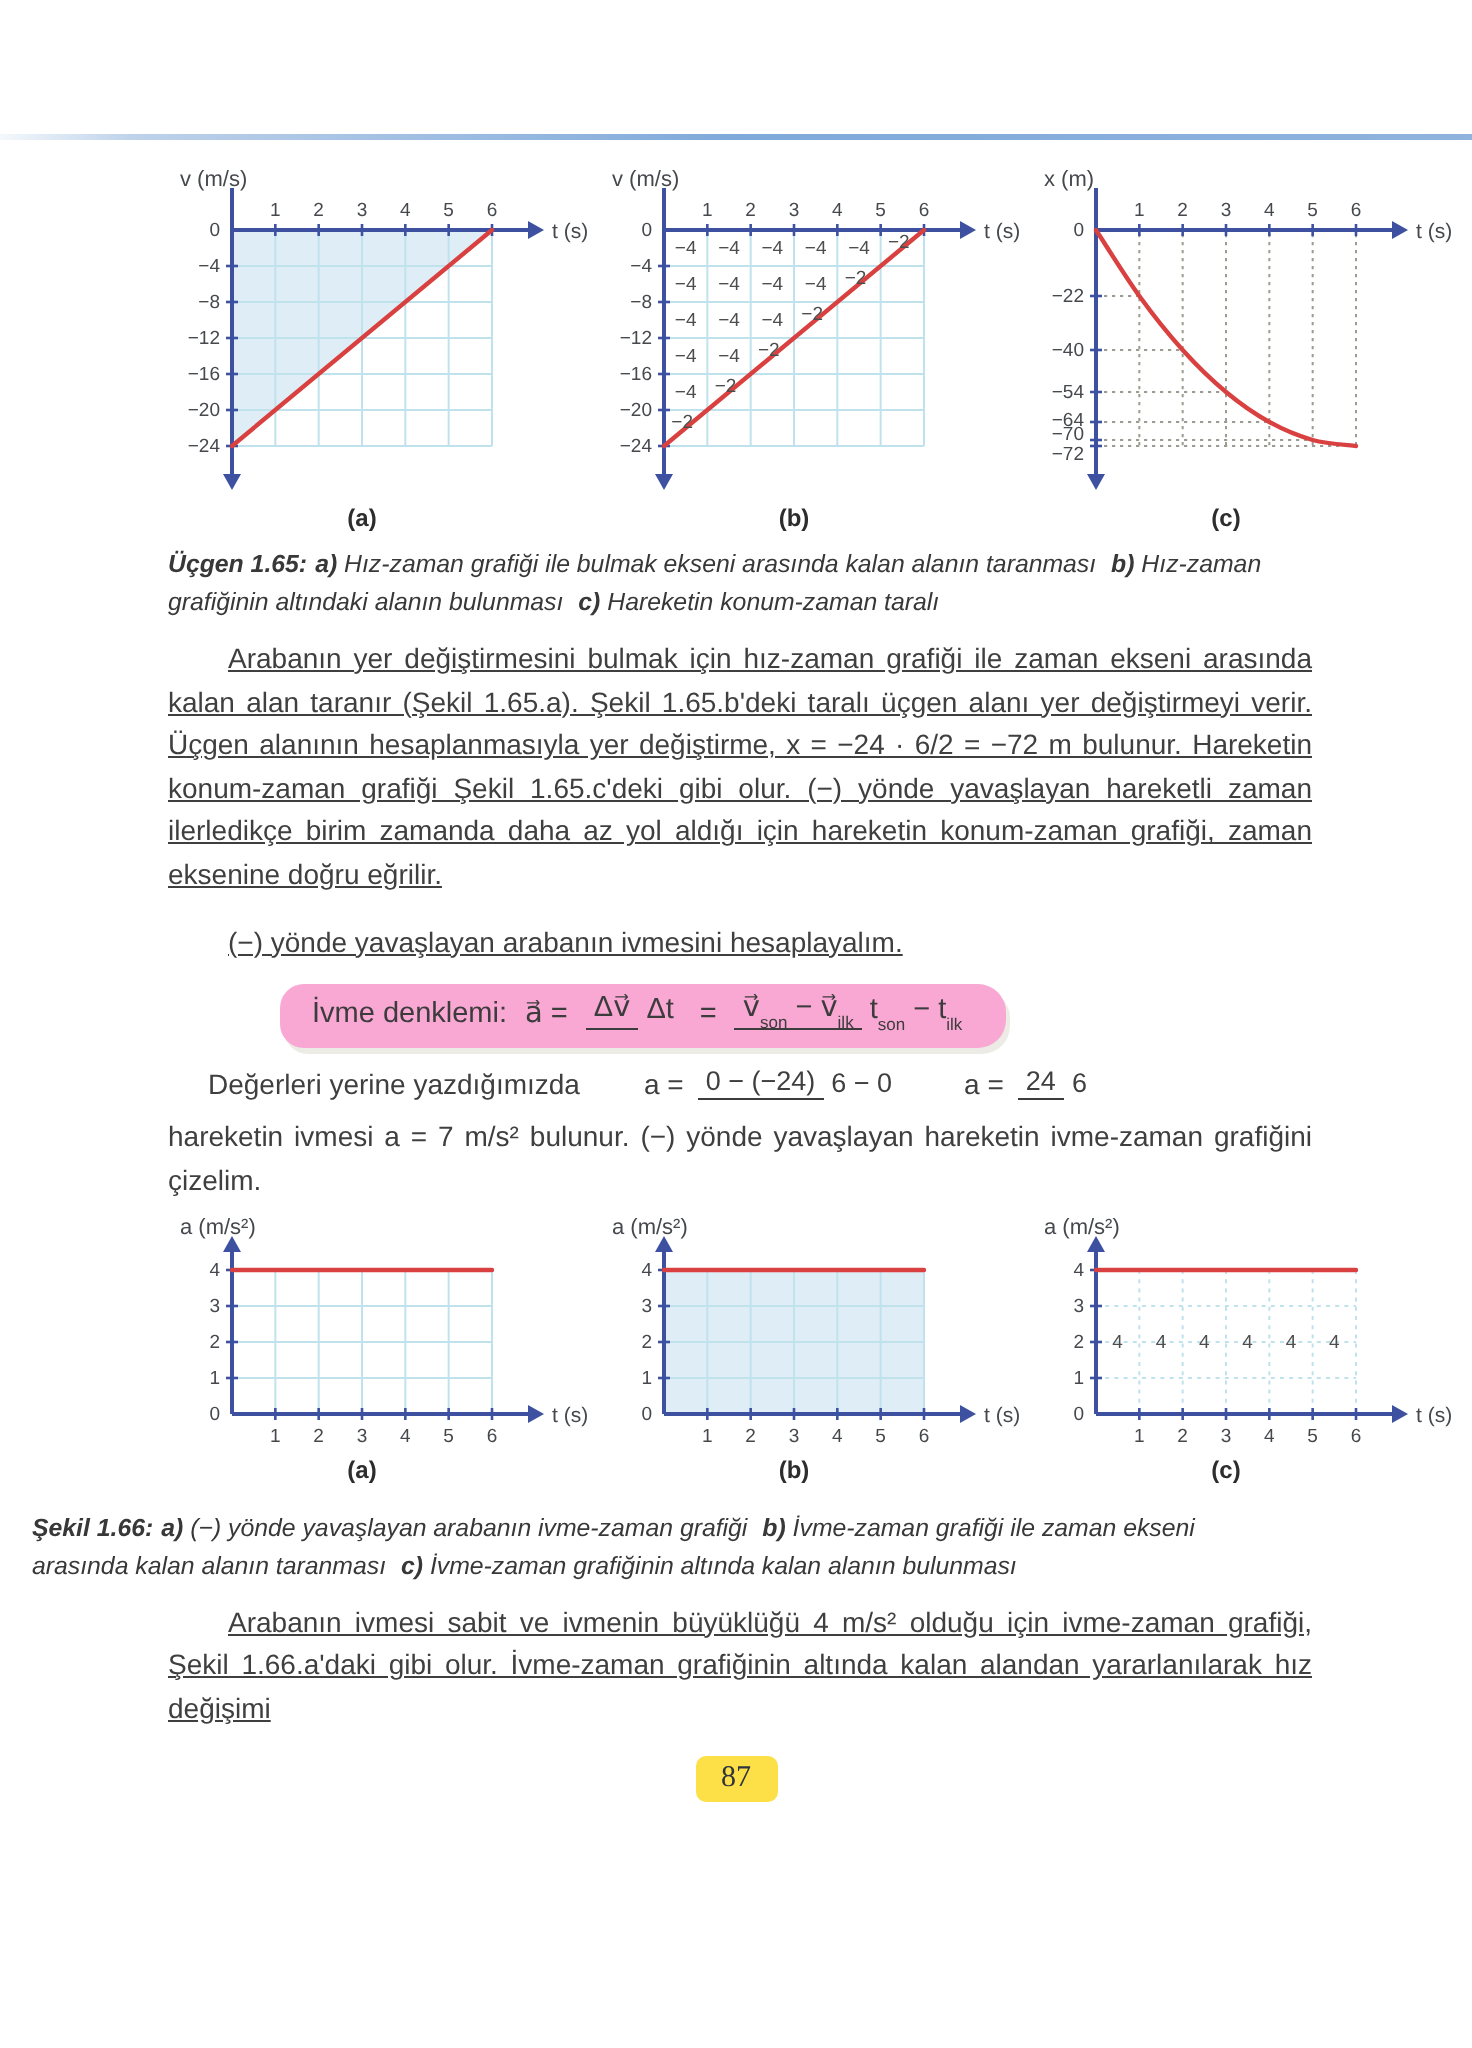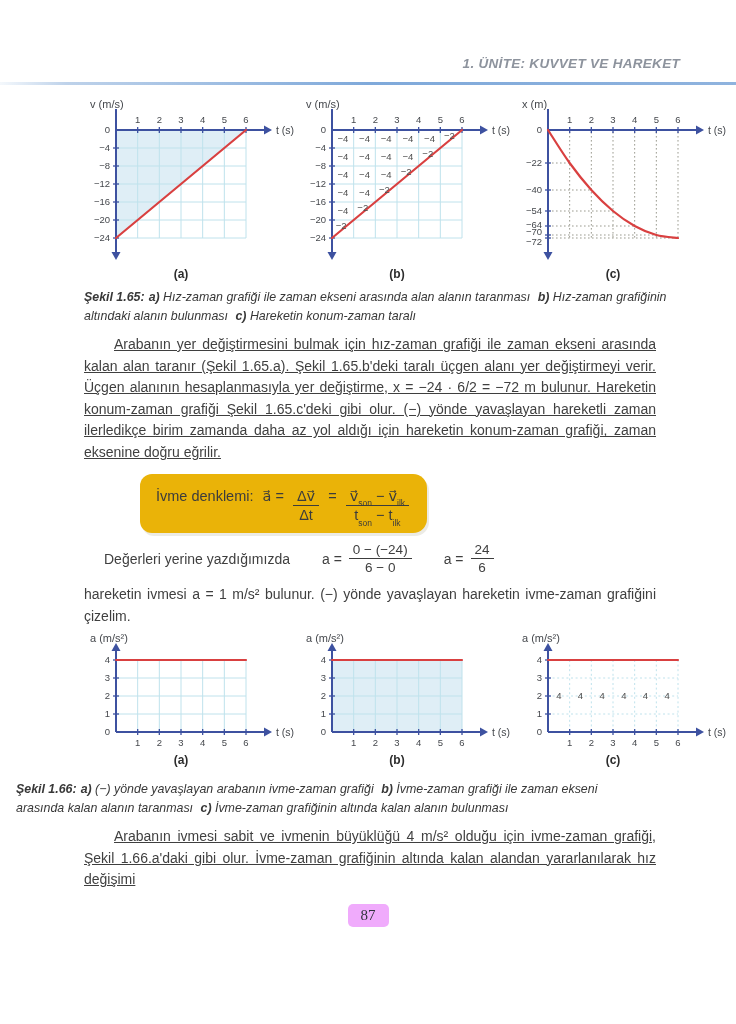--- a/index.html
+++ b/index.html
@@ -27,47 +27,46 @@
     margin:4px 0 0 84px;width:584px;font-size:12.4px;line-height:19px;font-style:italic;color:#383838;
   }
   .fig-caption b{font-weight:bold;}
   .cap-label{margin-left:4px;}
   
   .body-text{margin:8px 0 0 84px;width:572px;font-size:14px;line-height:21.6px;text-align:justify;}
   .indent{text-indent:30px;text-decoration:underline;}
   .para2{margin-top:12px;}
   
   .formula-box{
-    display:inline-flex;align-items:flex-start;gap:9px;margin:10px 0 0 140px;
-    background:#eab308;border-radius:12px 14px 14px 12px;padding:14px 18px 9px 16px;
+    display:inline-flex;align-items:flex-end;gap:9px;margin:10px 0 0 140px;
+    background:#f9a8d4;border-radius:12px 14px 14px 12px;padding:4px 18px 9px 16px;
     box-shadow:2px 3px 0 rgba(120,110,70,.14);font-size:14.5px;color:#3c3c3c;
   }
-  .frac{display:inline-flex;flex-direction:column;text-align:center;vertical-align:middle;line-height:1.15;}
+  .frac{display:inline-flex;text-align:center;vertical-align:middle;line-height:1.15;}
   .frac .num{display:block;border-bottom:1.2px solid #3c3c3c;padding:0 4px 1px 4px;}
   .frac .den{display:block;padding:1px 4px 0 4px;}
   sub.sb{font-size:8.5px;line-height:0;position:relative;top:2px;}
   
   .eq-line{
     display:flex;align-items:center;gap:32px;margin:9px 0 0 104px;font-size:14px;color:#3f3f3f;
   }
   .eq-group{display:inline-flex;align-items:center;gap:7px;}
   .eq-line .frac{font-size:13.5px;}
   
   .page-badge{
-    display:table;margin:13px auto 0 auto;background:#f0abfc;border-radius:5px;
+    display:table;margin:13px auto 0 auto;background:#fde047;border-radius:5px;
     padding:3px 13px;font-family:"Liberation Serif","DejaVu Serif",serif;font-size:15px;color:#30343c;
   }
 </style>
 </head>
 <body>
 
 <div class="page">
 
   <div class="header">
-    <div class="header-title">1. ÜNİTE: KUVVET VE HAREKET</div>
     <div class="header-rule"></div>
   </div>
 
   <div class="fig-row">
     <svg width="216" height="188" viewBox="0 0 216 188">
         <polygon points="36,34 166,34 36,142" fill="#dfeef6"></polygon>
         <g stroke="#bfe2ec" stroke-width="1">
           <line x1="57.666666666666664" y1="34" x2="57.666666666666664" y2="142"></line>
           <line x1="79.33333333333333" y1="34" x2="79.33333333333333" y2="142"></line>
           <line x1="101" y1="34" x2="101" y2="142"></line>
@@ -249,24 +248,25 @@
           <text x="30" y="139" text-anchor="end">−70</text>
           <text x="30" y="149" text-anchor="end">−72</text>
         </g>
         <path d="M36,34C39.611111111111114,39.5 50.44444444444444,57 57.666666666666664,67C64.88888888888889,77 72.1111111111111,86 79.33333333333333,94C86.55555555555556,102 93.77777777777777,109 101,115C108.22222222222223,121 115.44444444444443,126 122.66666666666666,130C129.88888888888889,134 137.11111111111111,137 144.33333333333334,139C151.55555555555557,141 162.38888888888889,141.5 166,142" fill="none" stroke="#d94040" stroke-width="2.2" stroke-linecap="round"></path>
         <text x="10" y="12" font-size="11" fill="#45484d">x (m)</text>
         <text x="196" y="38" font-size="10.5" fill="#45484d">t (s)</text>
         <text x="101" y="182" font-size="12" font-weight="bold" fill="#2d2d2d" text-anchor="middle">(c)</text>
       </svg>
   </div>
 
-  <p class="fig-caption"><b class="cap-title">Şekil 1.65:</b><b class="cap-label">a)</b><span> Hız-zaman grafiği ile zaman ekseni arasında alan alanın taranması</span> <b class="cap-label">b)</b><span> Hız-zaman grafiğinin altındaki alanın bulunması</span> <b class="cap-label">c)</b><span> Hareketin konum-zaman taralı</span></p>
+  <p class="fig-caption"><b class="cap-title">Üçgen 1.65:</b><b class="cap-label">a)</b><span> Hız-zaman grafiği ile bulmak ekseni arasında kalan alanın taranması</span> <b class="cap-label">b)</b><span> Hız-zaman grafiğinin altındaki alanın bulunması</span> <b class="cap-label">c)</b><span> Hareketin konum-zaman taralı</span></p>
 
   <p class="body-text indent">Arabanın yer değiştirmesini bulmak için hız-zaman grafiği ile zaman ekseni arasında kalan alan taranır (Şekil 1.65.a). Şekil 1.65.b'deki taralı üçgen alanı yer değiştirmeyi verir. Üçgen alanının hesaplanmasıyla yer değiştirme, x = −24 · 6/2 = −72 m bulunur. Hareketin konum-zaman grafiği Şekil 1.65.c'deki gibi olur. (−) yönde yavaşlayan hareketli zaman ilerledikçe birim zamanda daha az yol aldığı için hareketin konum-zaman grafiği, zaman eksenine doğru eğrilir.</p>
 
+  <p class="body-text indent para2">(−) yönde yavaşlayan arabanın ivmesini hesaplayalım.</p>
 
   <div class="formula-box">
     <span>İvme denklemi:</span>
     <span>a⃗ =</span>
     <span class="frac">
       <span class="num">Δv⃗</span>
       <span class="den">Δt</span>
     </span>
     <span>=</span>
     <span class="frac">
@@ -286,21 +286,21 @@
     </span>
     <span class="eq-group">
       <span>a =</span>
       <span class="frac">
         <span class="num">24</span>
         <span class="den">6</span>
       </span>
     </span>
   </div>
 
-  <p class="body-text" style="margin-top:8px;">hareketin ivmesi a = 1 m/s² bulunur. (−) yönde yavaşlayan hareketin ivme-zaman grafiğini çizelim.</p>
+  <p class="body-text" style="margin-top:8px;">hareketin ivmesi a = 7 m/s² bulunur. (−) yönde yavaşlayan hareketin ivme-zaman grafiğini çizelim.</p>
 
   <div class="fig-row" style="margin-top:3px;">
     <svg width="216" height="148" viewBox="0 0 216 148">
         <g stroke="#bfe2ec" stroke-width="1">
           <line x1="57.666666666666664" y1="30" x2="57.666666666666664" y2="102"></line>
           <line x1="79.33333333333333" y1="30" x2="79.33333333333333" y2="102"></line>
           <line x1="101" y1="30" x2="101" y2="102"></line>
           <line x1="122.66666666666666" y1="30" x2="122.66666666666666" y2="102"></line>
           <line x1="144.33333333333334" y1="30" x2="144.33333333333334" y2="102"></line>
           <line x1="166" y1="30" x2="166" y2="102"></line>

